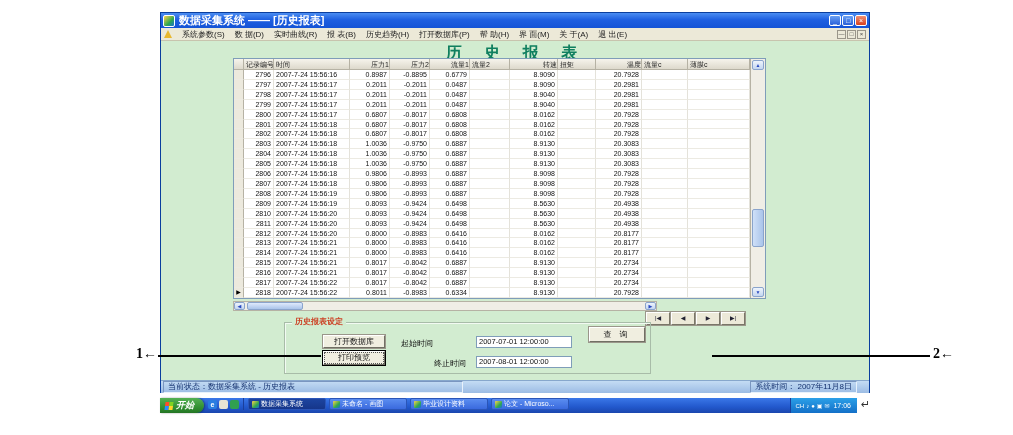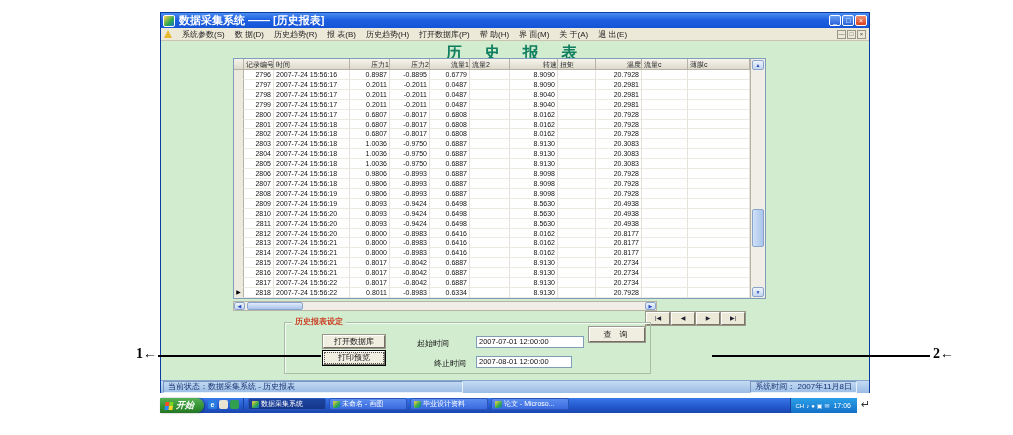--- a/index.html
+++ b/index.html
@@ -54,23 +54,23 @@
   .navbtn{width:24px;height:13px;background:#ece9d8;border:1px solid;border-color:#fff #7a7668 #7a7668 #fff;outline:1px solid #9a968a;font-size:6px;line-height:11px;text-align:center;color:#223;box-sizing:border-box;margin-right:1px;}
 
   
   #groupbox{left:123px;top:309px;width:367px;height:52px;border:1px solid #a8bca8;box-shadow:inset 1px 1px 0 #f2faf2;box-sizing:border-box;}
   #group-label{left:131px;top:303px;background:#d2ecd0;padding:0 3px;font-size:8px;font-weight:bold;color:#cc4125;}
   .btn3d{background:#f0eee0;border:1px solid;border-color:#ffffff #716f64 #716f64 #ffffff;outline:1px solid #9a968a;font-size:8px;color:#111;text-align:center;box-sizing:border-box;}
   #btn-open-db{left:162px;top:322px;width:62px;height:13px;line-height:11px;}
   #btn-print{left:162px;top:338px;width:62px;height:14px;line-height:12px;outline:1px solid #000;}
   #btn-print .dot{display:block;border:1px dotted #555;line-height:10px;margin:0px 0;}
   .flabel{font-size:8px;color:#111;}
-  #lbl-start{left:256px;top:325px;} #lbl-end{left:253px;top:345px;padding-left:20px;}
+  #lbl-start{left:240px;top:325px;} #lbl-end{left:253px;top:345px;padding-left:20px;}
   .field{background:#fff;border:1px solid #7f9db9;font-size:7.5px;color:#111;line-height:10px;padding:0 2px;box-sizing:border-box;}
-  #field-start{left:315px;top:323px;width:108px;height:12px;}
+  #field-start{left:315px;top:323px;width:96px;height:12px;}
   #field-end{left:315px;top:343px;width:96px;height:12px;}
   #btn-query{left:428px;top:314px;width:56px;height:15px;line-height:13px;letter-spacing:3px;}
 
   
   #statusbar{left:0px;top:367px;right:0;height:13px;background:linear-gradient(180deg,#c4dcf4,#9cbce4);border-top:1px solid #87a7cc;display:flex;align-items:center;font-size:8px;color:#14316e;box-sizing:border-box;}
   .spanel{border:1px solid;border-color:#7a96c0 #e8f2fc #e8f2fc #7a96c0;padding:0 4px;line-height:10px;white-space:nowrap;box-sizing:border-box;}
   #status-left{margin-left:2px;width:300px;}
   #status-right{margin-left:auto;margin-right:12px;}
 
   
@@ -106,21 +106,21 @@
     <span class="winbtn blue">_</span>
     <span class="winbtn blue">□</span>
     <span class="winbtn red">×</span>
   </div>
 
   <div class="abs" id="menubar">
     <span id="menu-icon"></span>
     <span id="menu-items" style="display:flex;">
         <span class="menu-item">系统参数(S)</span>
         <span class="menu-item">数 据(D)</span>
-        <span class="menu-item">历史趋势(R)</span>
+        <span class="menu-item">实时曲线(R)</span>
         <span class="menu-item">报 表(B)</span>
         <span class="menu-item">历史趋势(H)</span>
         <span class="menu-item">打开数据库(P)</span>
         <span class="menu-item">帮 助(H)</span>
         <span class="menu-item">界 面(M)</span>
         <span class="menu-item">关 于(A)</span>
         <span class="menu-item">退 出(E)</span>
       </span>
     <span id="mdi-controls">
         <span class="mdibtn">—</span>

